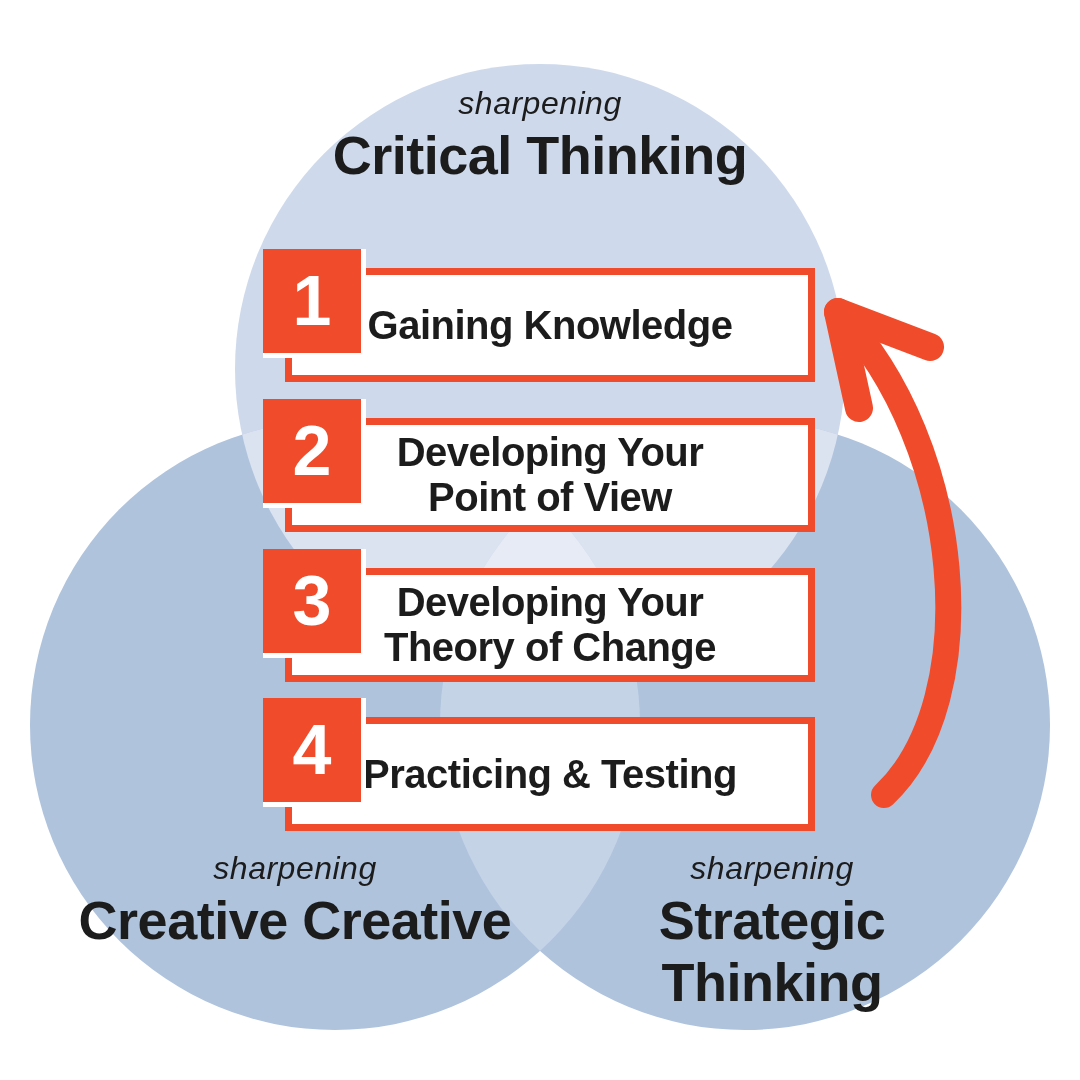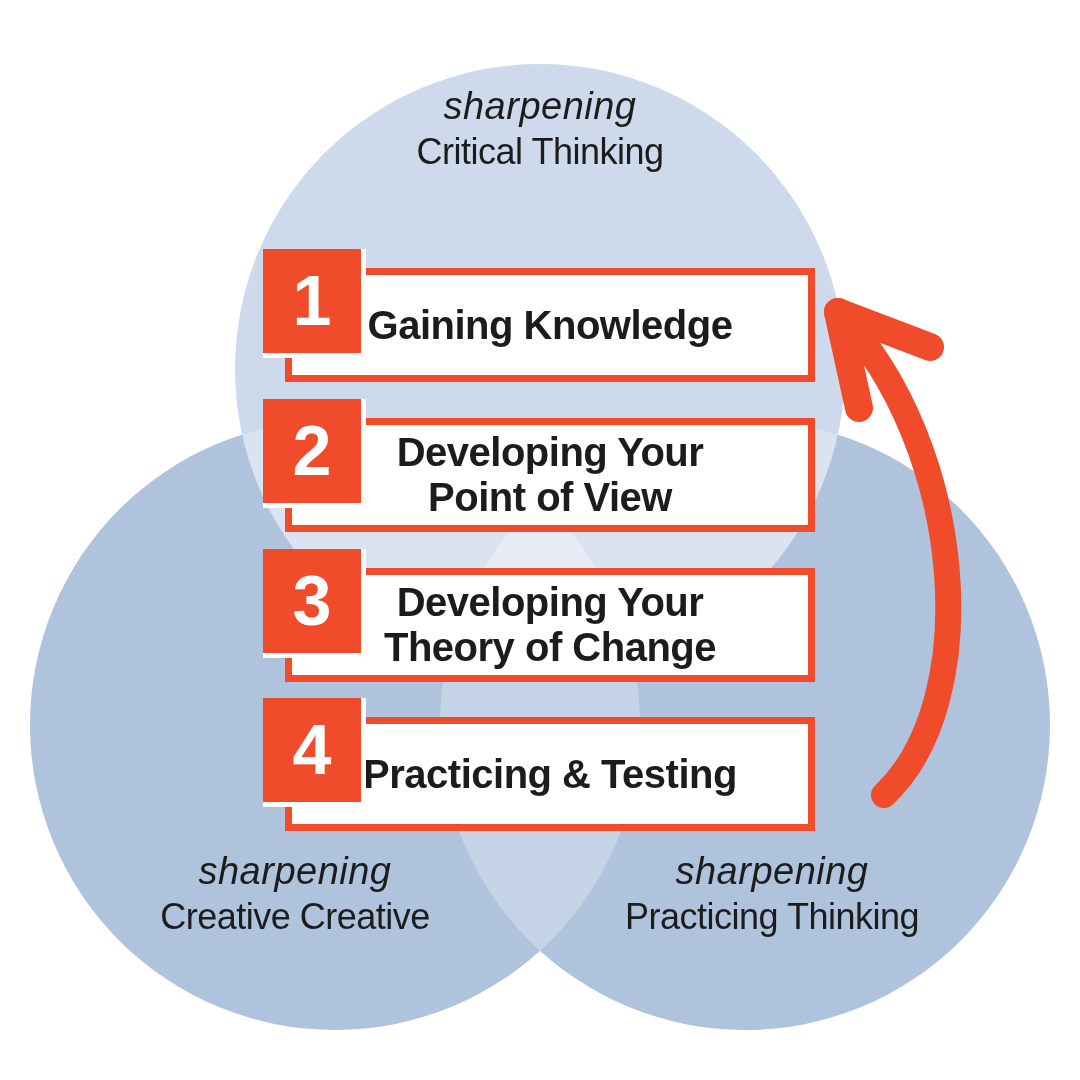--- a/index.html
+++ b/index.html
@@ -4,24 +4,24 @@
 <style>
   html,body{margin:0;padding:0;background:#ffffff;}
   #stage{
     position:relative;width:1080px;height:1080px;overflow:hidden;
     font-family:"Liberation Sans",sans-serif;background:#ffffff;
   }
   #venn{position:absolute;left:0;top:0;width:1080px;height:1080px;}
 
   .circle-label{position:absolute;text-align:center;color:#1c1c1c;}
   .circle-label .pre{
-    font-style:italic;font-weight:500;font-size:38px;line-height:1.1;letter-spacing:.5px;
+    font-style:italic;font-weight:500;font-size:32px;line-height:1.1;letter-spacing:.5px;
   }
   .circle-label .main{
-    font-weight:400;font-size:36px;line-height:1.15;letter-spacing:-0.5px;margin-top:3px;
+    font-weight:700;font-size:54px;line-height:1.15;letter-spacing:-0.5px;margin-top:3px;
   }
   #label-critical{left:240px;top:86px;width:600px;}
   #label-creative{left:75px;top:851px;width:440px;}
   #label-strategic{left:552px;top:851px;width:440px;}
 
   .step{position:absolute;left:285px;width:530px;height:114px;}
   .step-box{
     position:absolute;left:0;top:0;right:0;bottom:0;background:#ffffff;
     border:7px solid #F04C2B;box-sizing:border-box;
     display:flex;align-items:center;justify-content:center;
@@ -72,21 +72,21 @@
     <div class="main">Critical Thinking</div>
   </div>
 
   <div class="circle-label" id="label-creative">
     <div class="pre">sharpening</div>
     <div class="main">Creative Creative</div>
   </div>
 
   <div class="circle-label" id="label-strategic">
     <div class="pre">sharpening</div>
-    <div class="main">Practicing Thinking</div>
+    <div class="main">Strategic Thinking</div>
   </div>
 
   <div id="steps">
       <div class="step" style="top: 268px;">
         <div class="step-box">
           <span class="step-label">Gaining Knowledge</span>
         </div>
         <div class="step-badge">
           <span class="step-number">1</span>
         </div>

